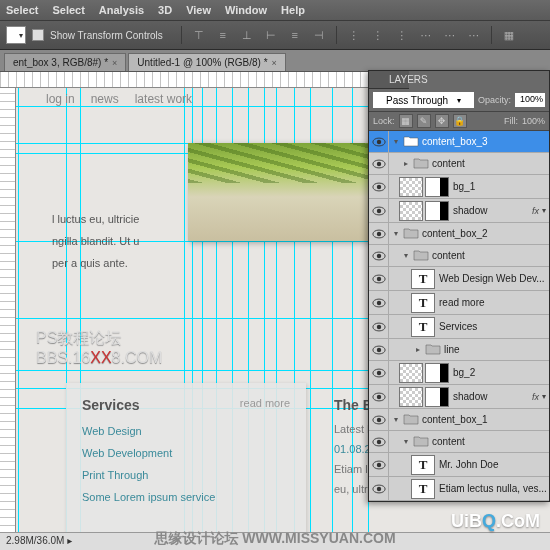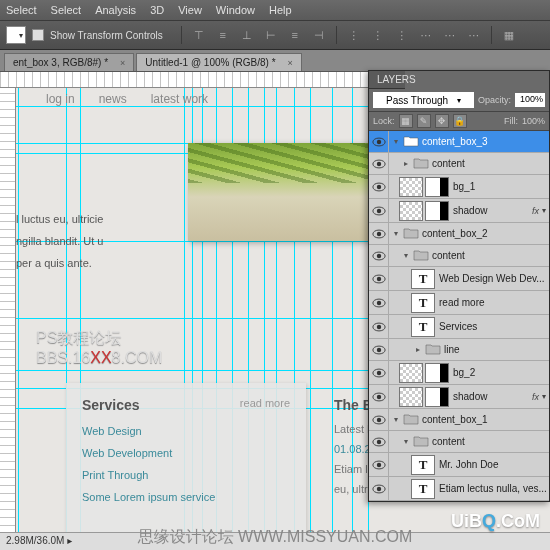--- a/index.html
+++ b/index.html
@@ -1,52 +1,52 @@
 <!DOCTYPE html>
 <html><head>
 <meta charset="utf-8">
 <style>
 * { margin:0; padding:0; box-sizing:border-box; font-family:Tahoma,Arial,sans-serif; }
 body { width:550px; height:550px; background:#c8c8c8; overflow:hidden; position:relative; }
-.menubar { background:linear-gradient(#6a6a6a,#5a5a5a); height:20px; display:flex; align-items:center; padding:0 6px; gap:14px; color:#e0e0e0; font-size:11px; }
+.menubar { background:linear-gradient(#6a6a6a,#5a5a5a); height:20px; display:flex; align-items:center; padding:0 6px; gap:14px; color:#e0e0e0; font-size:11px;font-weight:bold; }
 .menubar span { cursor:default; }
 .optbar { background:linear-gradient(#5e5e5e,#4d4d4d); height:30px; display:flex; align-items:center; padding:0 6px; gap:6px; border-top:1px solid #3a3a3a; border-bottom:1px solid #2a2a2a; }
 .optbar .dd { width:20px; height:18px; background:#fff; border:1px solid #888; display:flex; align-items:center; justify-content:flex-end; padding-right:2px; font-size:8px; color:#333; }
 .optbar .chk { width:12px; height:12px; border:1px solid #888; background:#ddd; }
 .optbar .lbl { color:#ddd; font-size:10px; margin-right:10px; }
 .optbar .iconbtn { width:18px; height:18px; display:flex; align-items:center; justify-content:center; color:#aaa; font-size:11px; border:1px solid transparent; }
 .optbar .sep { width:1px; height:18px; background:#3a3a3a; margin:0 2px; }
 .tabs { background:#888; height:22px; display:flex; align-items:flex-end; padding-left:4px; border-bottom:1px solid #555; }
-.tab { background:#a0a0a0; color:#222; font-size:10px; padding:3px 8px; border:1px solid #6a6a6a; border-bottom:none; margin-right:2px; display:flex; align-items:center; gap:12px; }
+.tab { background:#a0a0a0; color:#222; font-size:10px; padding:3px 8px; border:1px solid #6a6a6a; border-bottom:none; margin-right:2px; display:flex; align-items:center; gap:4px; }
 .tab.active { background:#b8b8b8;justify-content:center; }
 .tab .x { color:#555; font-size:9px; }
 .ruler-h { background:#fff; height:16px; border-bottom:1px solid #888; position:relative; overflow:hidden; }
 .ruler-h::before { content:""; position:absolute; inset:0; background:repeating-linear-gradient(90deg,#888 0,#888 1px,transparent 1px,transparent 8px); opacity:0.5; }
 .workarea { display:flex; height:462px; }
 .ruler-v { width:16px; background:#fff; border-right:1px solid #888; position:relative; }
 .ruler-v::before { content:""; position:absolute; inset:0; background:repeating-linear-gradient(0deg,#888 0,#888 1px,transparent 1px,transparent 8px); opacity:0.5; }
 .canvas { flex:1; background:#e8e6e3; position:relative; overflow:hidden; }
 .guides-v div { position:absolute; top:0; bottom:0; width:1px; background:#00e0ff; }
 .guides-h div { position:absolute; left:0; right:0; height:1px; background:#00e0ff; }
-.nav { position:absolute; top:4px; left:30px; color:#888; font-size:12px; display:flex; gap:24px; }
-.bodytxt { position:absolute; top:120px; left:0; color:#555; font-size:11px; line-height:22px; width:160px; }
+.nav { position:absolute; top:4px; left:30px; color:#888; font-size:12px; display:flex; gap:16px; }
+.bodytxt { position:absolute; top:120px; left:0; color:#555; font-size:11px; line-height:22px; width:160px;padding-left:36px; }
 .wm { position:absolute; top:240px; left:20px; color:#ddd; font-size:16px; line-height:20px; text-shadow:0 1px 1px #888; }
 .wm .r { color:#c33; }
 .hero { position:absolute; top:55px; left:172px; width:186px; height:98px; background:linear-gradient(180deg,#7fa63a 0%,#a8c955 25%,#d9d4b8 55%,#c9bfa0 100%); box-shadow:2px 2px 6px rgba(0,0,0,0.3); overflow:hidden; }
 .hero::after { content:""; position:absolute; top:0; left:0; right:0; height:40px; background:repeating-linear-gradient(15deg,rgba(60,100,20,0.4) 0 4px,transparent 4px 10px); }
 .cards { position:absolute; top:285px; left:0; right:0; bottom:0; display:flex; gap:18px; padding:10px 0 0 50px; }
 .card { background:rgba(230,230,228,0.9); box-shadow:1px 1px 4px rgba(0,0,0,0.15); width:240px; padding:14px 16px; }
 .card h3 { color:#555; font-size:14px; font-weight:bold; margin-bottom:12px; display:flex; justify-content:space-between; }
 .card h3 .rm { color:#999; font-size:11px; font-weight:normal; }
 .card .link { color:#3a8a9a; font-size:11px; display:block; margin-bottom:10px; }
 .card2 { width:80px; padding:14px 10px; color:#777; font-size:11px; }
 .card2 h3 { font-size:14px; color:#555; margin-bottom:10px; }
 .card2 div { margin-bottom:8px; }
 .layerspanel { position:absolute; top:70px; right:0; width:182px; background:#6a6a6a; border:1px solid #2a2a2a; box-shadow:-2px 2px 6px rgba(0,0,0,0.4); }
-.lp-tab { background:#5a5a5a; color:#ddd; font-size:10px; padding:3px 8px; width:36px; border-bottom:1px solid #333; }
+.lp-tab { background:#5a5a5a; color:#ddd; font-size:10px; padding:3px 20px; width:36px; border-bottom:1px solid #333; }
 .lp-opts { display:flex; align-items:center; padding:3px 4px; gap:4px; border-bottom:1px solid #444; }
 .lp-opts .sel { flex:1; background:#fff; height:16px; font-size:10px; padding:1px 13px; display:flex; justify-content:space-between; align-items:center; }
 .lp-opts .sel::after { content:"▾"; font-size:8px; }
 .lp-opts .olbl { color:#ccc; font-size:9px; }
 .lp-opts .oval { background:#fff; width:30px; height:14px; font-size:9px; text-align:right; padding:1px 2px; }
 .lp-lock { display:flex; align-items:center; gap:4px; padding:2px 4px; border-bottom:1px solid #444; color:#ccc; font-size:9px; }
 .lp-lock .ic { width:14px; height:14px; background:#888; border:1px solid #555; font-size:9px; display:flex; align-items:center; justify-content:center; }
 .layerlist { background:#d0d0d0; max-height:420px; overflow:hidden; }
 .lrow { display:flex; align-items:center; height:24px; border-bottom:1px solid #aaa; font-size:10px; color:#222; }
 .lrow.group { height:22px; }
@@ -60,21 +60,21 @@
 .lrow .mask { width:24px; height:20px; background:#000; border:1px solid #777; margin-right:4px; position:relative; }
 .lrow .mask::after { content:""; position:absolute; left:0; top:0; width:14px; bottom:0; background:#fff; }
 .lrow .txt { width:24px; height:20px; background:#fff; border:1px solid #777; margin-right:4px; text-align:center; font-family:Georgia,serif; font-size:13px; font-weight:bold; line-height:18px; }
 .lrow .name { flex:1; white-space:nowrap; overflow:hidden; }
 .lrow .fx { font-size:9px; font-style:italic; color:#444; margin-right:3px; }
 .lrow .fxarr { font-size:8px; color:#444; margin-right:3px; }
 .ind1 { padding-left:10px; } .ind2 { padding-left:22px; }
 .statusbar { position:absolute; bottom:0; left:0; right:0; height:18px; background:#ddd; border-top:1px solid #999; font-size:10px; color:#333; padding:2px 6px; }
 .footer-wm { position:absolute; bottom:18px; right:10px; color:#fff; font-weight:bold; font-size:18px; text-shadow:0 1px 2px rgba(0,0,0,0.4);padding-left:47px; }
 .footer-wm .q { color:#4ad; }
-.footer-txt { position:absolute; bottom:2px; left:50%; transform:translateX(-50%); font-size:16px; color:#888; }
+.footer-txt { position:absolute; bottom:2px; left:50%; transform:translateX(-50%); font-size:14px; color:#888;font-weight:bold; }
 svg.eyeic { width:14px; height:10px; }
 svg.folderic { width:16px; height:12px; }
 </style>
 </head>
 <body>
 
 <div class="menubar">
   <span>Select</span>
   <span>Select</span>
   <span>Analysis</span>

